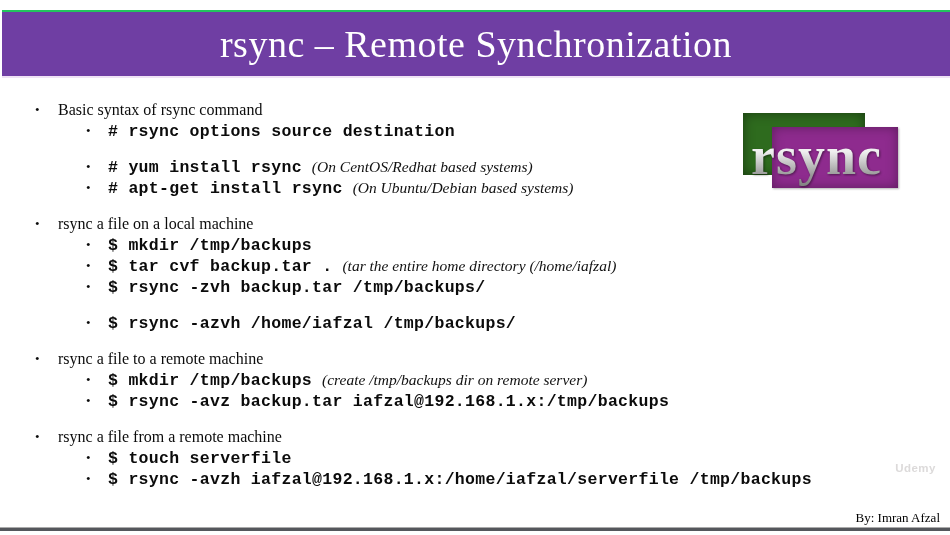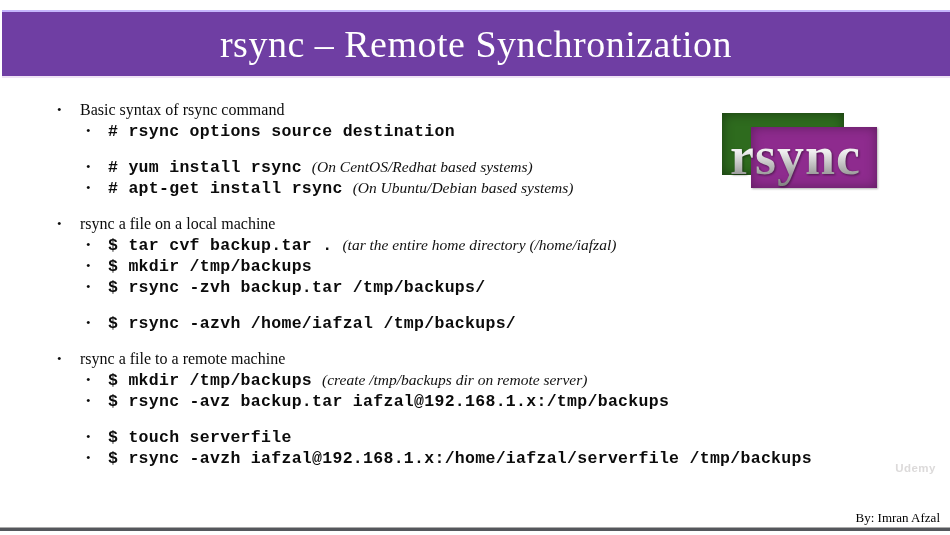--- a/index.html
+++ b/index.html
@@ -1,40 +1,40 @@
 <!DOCTYPE html>
 <html><head>
 <meta charset="utf-8">
 <style>
   html,body{margin:0;padding:0;background:#ffffff;}
   .slide{position:relative;width:950px;height:535px;background:#ffffff;overflow:hidden;
          font-family:"Liberation Serif",serif;color:#0b0b0b;}
 
   
   .header{position:absolute;left:2px;right:0;top:10px;height:64px;background:#6F3EA3;
-          border-top:2px solid #c4b5fd;border-bottom:2px solid #EFE3F5;}
+          border-top:2px solid #22c55e;border-bottom:2px solid #EFE3F5;}
   .title{width:100%;text-align:center;line-height:64px;font-size:38px;color:#ffffff;
          font-family:"Liberation Serif",serif;letter-spacing:0.5px;}
 
   
   .content{position:absolute;left:0;right:0;top:99px;}
   .section{margin-bottom:15px;}
   .line{height:21px;white-space:nowrap;line-height:21px;}
-  .l1{padding-left:57px;}
+  .l1{padding-left:35px;}
   .l2{padding-left:86px;}
   .bullet{display:inline-block;font-size:13px;vertical-align:1px;
           font-family:"Liberation Serif",serif;}
   .l1 .bullet{width:23px;}
   .l2 .bullet{width:22px;}
   .head{font:400 16px "Liberation Serif",serif;}
   .cmd{font:700 16.5px "Liberation Mono",monospace;letter-spacing:0.3px;}
   .note{font:italic 15.5px "Liberation Serif",serif;margin-left:10px;color:#111;}
 
   
-  .logo{position:absolute;left:722px;top:113px;width:160px;height:90px;}
+  .logo{position:absolute;left:743px;top:113px;width:160px;height:90px;}
   .logo-green{position:absolute;left:0;top:0;width:122px;height:62px;background:#2E6B1E;
               box-shadow:inset 0 0 12px rgba(0,0,0,0.45);}
   .logo-magenta{position:absolute;left:29px;top:14px;width:126px;height:61px;background:#8E2B8E;
               box-shadow:inset 0 0 12px rgba(0,0,0,0.35), 1px 1px 2px rgba(0,0,0,0.3);}
   .logo-text{position:absolute;left:8px;top:0px;font:700 54px/86px "Liberation Serif",serif;
              background:linear-gradient(180deg,#ffffff 18%,#efefef 45%,#9a9a9a 72%,#6e6e6e 95%);
              -webkit-background-clip:text;background-clip:text;color:transparent;
              filter:drop-shadow(1px 1px 1px rgba(0,0,0,0.45));letter-spacing:1px;}
 
   
@@ -57,33 +57,34 @@
       <div class="section">
         <div class="line l1"><span class="bullet">•</span><span class="head">Basic syntax of rsync command</span></div>
         <div class="line l2"><span class="bullet">•</span><span class="cmd"># rsync options source destination</span></div>
       </div>
       <div class="section">
         <div class="line l2"><span class="bullet">•</span><span class="cmd"># yum install rsync</span><span class="note">(On CentOS/Redhat based systems)</span></div>
         <div class="line l2"><span class="bullet">•</span><span class="cmd"># apt-get install rsync</span><span class="note">(On Ubuntu/Debian based systems)</span></div>
       </div>
       <div class="section">
         <div class="line l1"><span class="bullet">•</span><span class="head">rsync a file on a local machine</span></div>
+        <div class="line l2"><span class="bullet">•</span><span class="cmd">$ mkdir /tmp/backups</span></div>
         <div class="line l2"><span class="bullet">•</span><span class="cmd">$ tar cvf backup.tar .</span><span class="note">(tar the entire home directory (/home/iafzal)</span></div>
-        <div class="line l2"><span class="bullet">•</span><span class="cmd">$ mkdir /tmp/backups</span></div>
         <div class="line l2"><span class="bullet">•</span><span class="cmd">$ rsync -zvh backup.tar /tmp/backups/</span></div>
       </div>
       <div class="section">
         <div class="line l2"><span class="bullet">•</span><span class="cmd">$ rsync -azvh /home/iafzal /tmp/backups/</span></div>
       </div>
       <div class="section">
         <div class="line l1"><span class="bullet">•</span><span class="head">rsync a file to a remote machine</span></div>
         <div class="line l2"><span class="bullet">•</span><span class="cmd">$ mkdir /tmp/backups</span><span class="note">(create /tmp/backups dir on remote server)</span></div>
         <div class="line l2"><span class="bullet">•</span><span class="cmd">$ rsync -avz backup.tar iafzal@192.168.1.x:/tmp/backups</span></div>
       </div>
       <div class="section">
+        <div class="line l1"><span class="bullet">•</span><span class="head">rsync a file from a remote machine</span></div>
         <div class="line l2"><span class="bullet">•</span><span class="cmd">$ touch serverfile</span></div>
         <div class="line l2"><span class="bullet">•</span><span class="cmd">$ rsync -avzh iafzal@192.168.1.x:/home/iafzal/serverfile /tmp/backups</span></div>
       </div>
     </div>
 
   <div class="logo">
     <div class="logo-green"></div>
     <div class="logo-magenta"></div>
     <div class="logo-text">rsync</div>
   </div>

